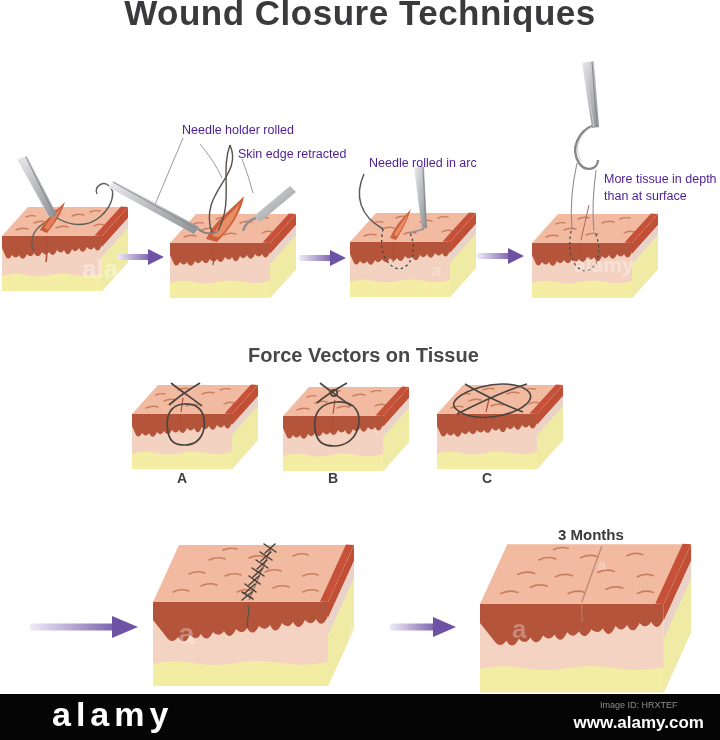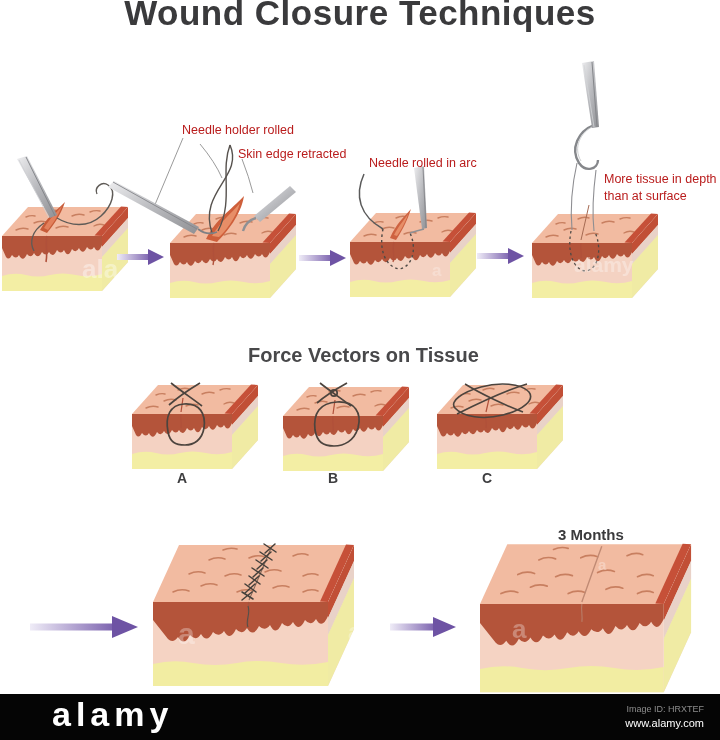--- a/index.html
+++ b/index.html
@@ -11,21 +11,21 @@
     position: relative; overflow: hidden;
   }
   .page { position: absolute; inset: 0; width: 720px; height: 740px; }
   svg.art { position: absolute; left: 0; top: 0; }
   .title {
     position: absolute; top: -7px; left: 0; right: 0; margin: 0;
     text-align: center; font-size: 35px; font-weight: bold;
     color: #3A3A3C; letter-spacing: 0.5px; white-space: nowrap;
   }
   .lbl {
-    position: absolute; font-size: 12.5px; color: #b91c1c;
+    position: absolute; font-size: 12.5px; color: #4c1d95;
     white-space: nowrap; line-height: 17px;
   }
   .section-heading {
     position: absolute; left: 248px; top: 344px; width: 200px;
     text-align: center; font-size: 20px; font-weight: bold; color: #48484A;
     white-space: nowrap;
   }
   .abc {
     position: absolute; top: 470px; width: 20px; text-align: center;
     font-size: 14px; font-weight: bold; color: #3E3E40;
@@ -39,22 +39,22 @@
   .alamy-bar {
     position: absolute; left: 0; top: 694px; width: 720px; height: 46px;
     background: #050505; display: flex; align-items: center;
     justify-content: space-between; padding: 0 16px 0 52px;
   }
   .alamy-logo {
     color: #ffffff; font-size: 34px; font-weight: bold; letter-spacing: 5px;
     line-height: 1; padding-bottom: 7px;
   }
   .alamy-meta { text-align: right; line-height: 1.2; }
-  .image-id { color: #8D8D8D; font-size: 9px; margin-bottom: 2px; }
-  .alamy-url { color: #ffffff; font-size: 11px; font-weight: normal; }
+  .image-id { color: #8D8D8D; font-size: 9px; margin-bottom: 2px; text-align: center; }
+  .alamy-url { color: #ffffff; font-size: 17px; font-weight: bold; }
 </style>
 </head>
 <body>
 
 <div class="page">
 
   <svg class="art" width="720" height="740" viewBox="0 0 720 740">
     <defs>
       <linearGradient id="steel" x1="0" y1="0" x2="1" y2="1">
         <stop offset="0" stop-color="#EDEDEF"></stop>

